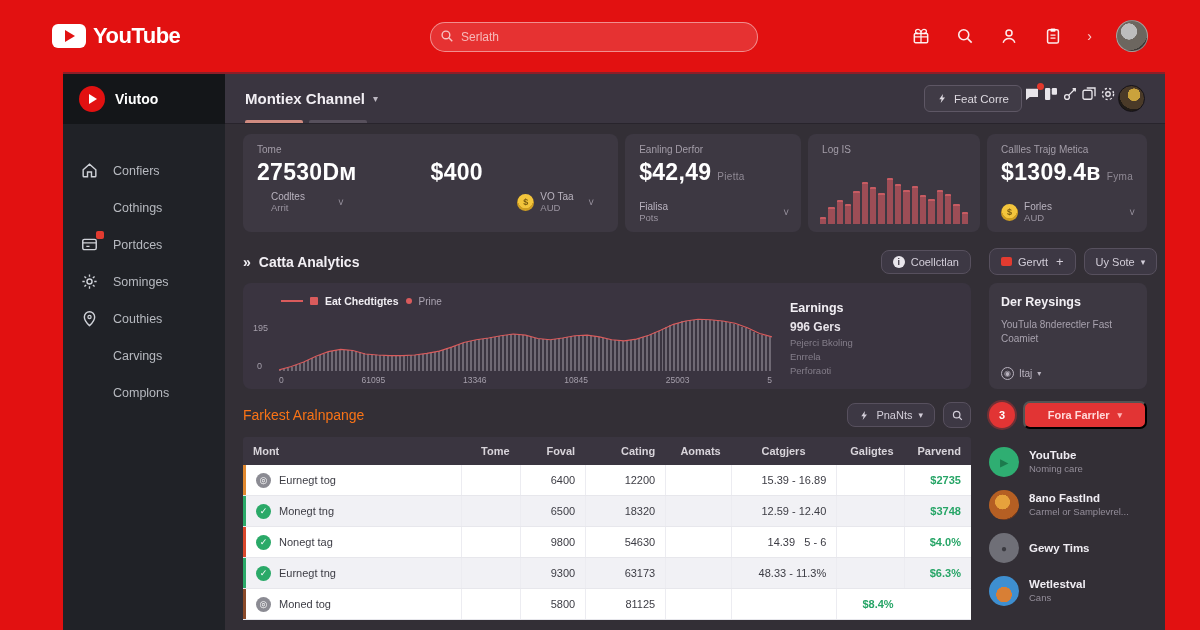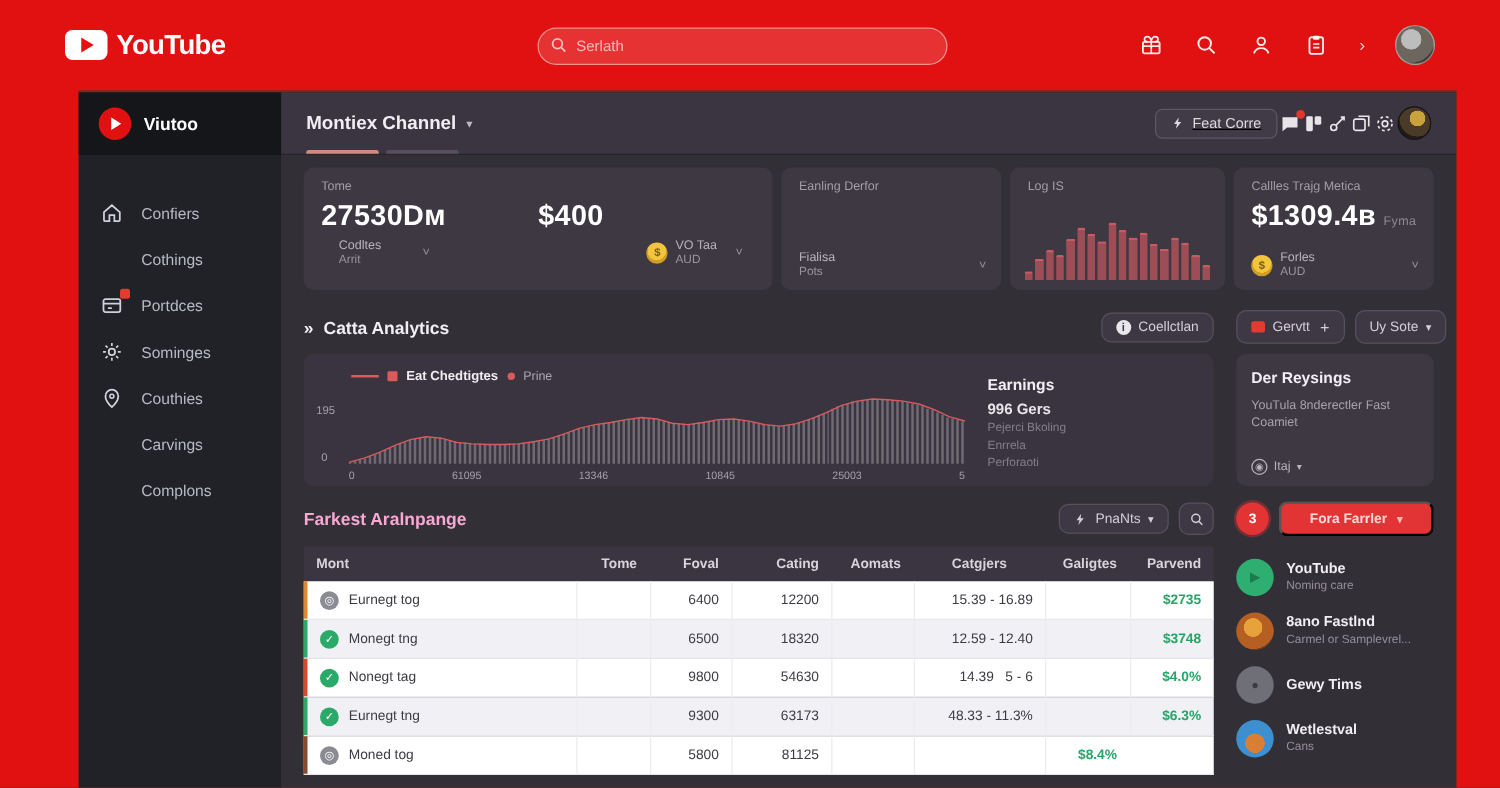--- a/index.html
+++ b/index.html
@@ -38,21 +38,21 @@
   .side-ico svg { width:100%; height:100%; }
   .mini-badge { position:absolute; top:-4px; right:-5px; width:8px; height:8px; background:#e23b30; border-radius:2px; }
   
   .main { flex:1; display:flex; flex-direction:column; overflow:hidden; background:#332f36; }
   .main-header { height:50px; background:#3a3540; border-bottom:1px solid #28242c; display:flex; align-items:center; padding:0 20px; position:relative; flex-shrink:0; }
   .mh-title { color:#f1eef3; font-size:15px; font-weight:bold; }
   .mh-caret { color:#bdb8c2; font-size:10px; margin-left:8px; }
   .tab-bars { position:absolute; left:20px; bottom:0; display:flex; gap:6px; }
   .tb1 { width:58px; height:3px; background:#d08b80; border-radius:2px 2px 0 0; }
   .tb2 { width:58px; height:3px; background:#57505c; border-radius:2px 2px 0 0; }
-  .mh-right { margin-left:auto; display:flex; align-items:center; gap:1px;text-decoration:underline; }
+  .mh-right { margin-left:auto; display:flex; gap:1px; }
   .ghost-btn { display:flex; align-items:center; gap:6px; border:1px solid #5e5765; border-radius:6px;
     padding:5px 12px; color:#ddd9e0; font-size:11.5px; background:rgba(255,255,255,0.03); cursor:pointer; }
   .hico { width:18px; height:18px; color:#e8e5ea; position:relative; }
   .hico svg { width:100%; height:100%; }
   .dot-badge { position:absolute; top:-2px; right:-3px; width:7px; height:7px; border-radius:50%; background:#e2382c; }
   .mh-avatar { width:27px; height:27px; border-radius:50%;
     background:radial-gradient(circle at 60% 35%, #caa23c 0 28%, #4a3a28 29% 65%, #201b16 66%); border:1px solid #151218; }
   
   .content { flex:1; padding:10px 18px 0 18px; display:flex; flex-direction:column; }
   .row { display:flex; gap:18px; }
@@ -107,21 +107,21 @@
   .earn-line { color:#847e8a; font-size:9.5px; margin-top:3px; }
   
   .reys-card { background:#3d3842; border-radius:8px; height:106px; padding:12px 12px; position:relative; }
   .reys-title { color:#f2eff4; font-size:12.5px; font-weight:bold; }
   .reys-body { color:#a8a2ae; font-size:10px; line-height:1.35; margin-top:9px; }
   .reys-foot { position:absolute; left:12px; bottom:9px; display:flex; align-items:center; gap:5px; color:#b9b3bf; font-size:10px; cursor:pointer; }
   .reys-ico { width:13px; height:13px; border:1px solid #b9b3bf; border-radius:50%; display:inline-flex; align-items:center; justify-content:center; font-size:8px; }
   
   .tbl-head-row { margin-top:12px; align-items:center; }
   .tbl-left { flex:1; display:flex; align-items:center; }
-  .tbl-title { color:#f9a8d4; font-size:14px; font-weight:bold; }
+  .tbl-title { color:#f97316; font-size:14px; font-weight:normal; }
   .tbl-actions { margin-left:auto; display:flex; gap:8px; align-items:center; }
   .sq-btn { width:28px; height:26px; background:#3d3844; border:1px solid #57505e; border-radius:8px;
     display:flex; align-items:center; justify-content:center; color:#d3ced9; cursor:pointer; }
   .sq-btn svg { width:13px; height:13px; }
   .bolt { width:11px; height:11px; }
   
   .fora-wrap { display:flex; align-items:center; gap:8px; }
   .num-badge { width:26px; height:26px; border-radius:50%; background:#e23434; color:#fff; font-size:11px; font-weight:bold;
     display:flex; align-items:center; justify-content:center; flex-shrink:0; box-shadow:0 0 0 2px rgba(226,52,52,0.35); cursor:pointer; }
   .fora-btn { flex:1; height:28px; background:#e23434; border-radius:7px; color:#ffd9d9; font-size:11px; font-weight:bold;
@@ -330,20 +330,21 @@
                 <span class="sub-title">VO Taa</span><br>
                 <span>AUD</span>
               </span>
               <span class="sub-caret">˅</span>
             </div>
           </div>
         </div>
 
         <div class="card c2">
           <div class="card-label">Eanling Derfor</div>
+          <div class="big-val"><span>$42,49</span><span class="suffix">Pietta</span></div>
           <div class="card-sub">
             <span>
               <span class="sub-title">Fialisa</span><br>
               <span>Pots</span>
             </span>
             <span class="sub-caret">˅</span>
           </div>
         </div>
 
         <div class="card c3">

